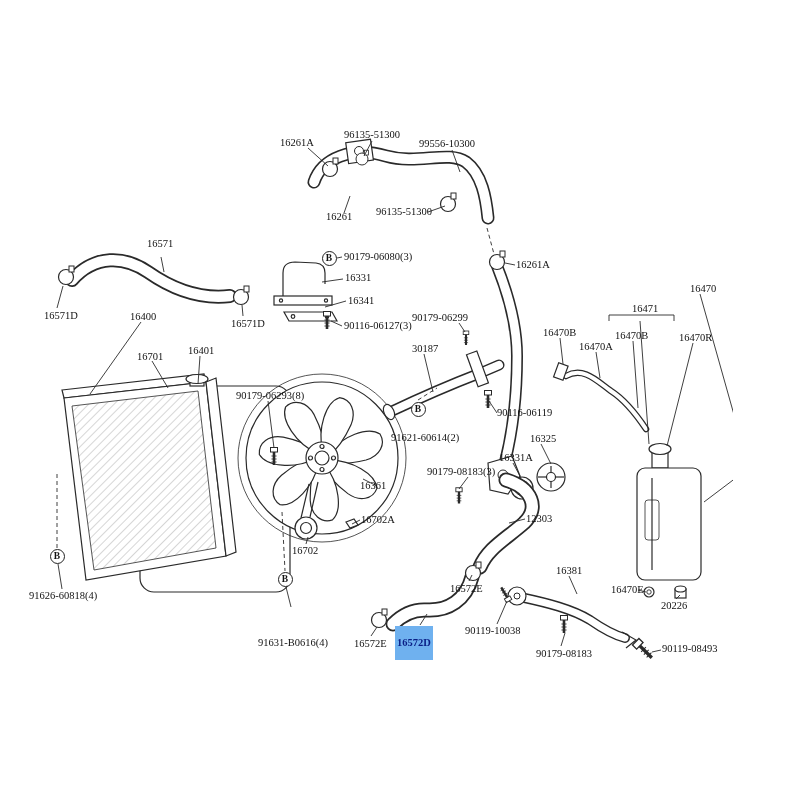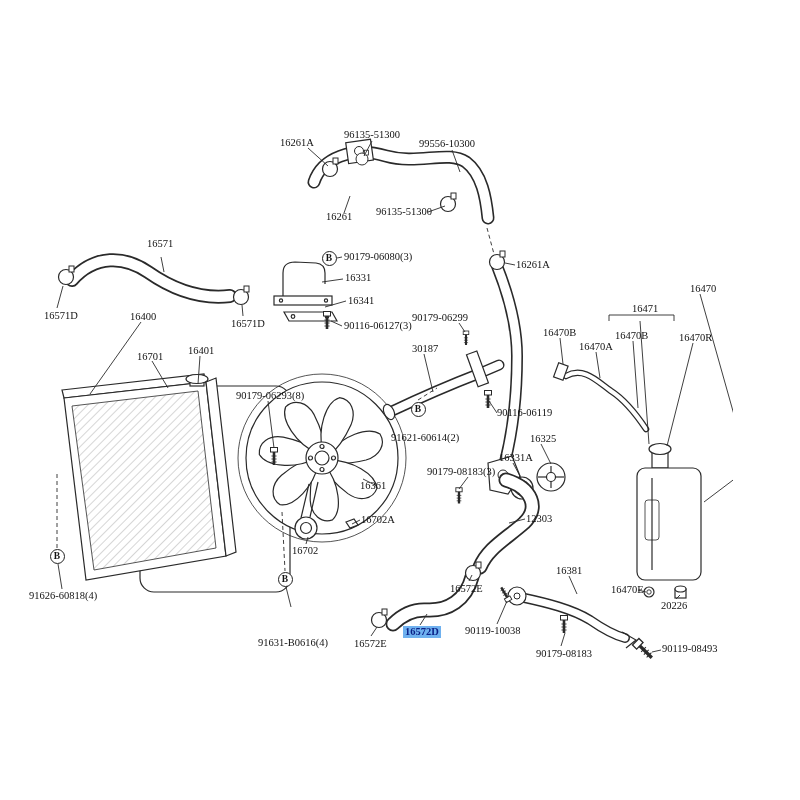--- a/index.html
+++ b/index.html
@@ -2,21 +2,21 @@
 <html><head>
 <meta charset="utf-8">
 <style>
   html,body{margin:0;padding:0;background:#fff;}
   #stage{position:relative;width:733px;height:800px;background:#ffffff;overflow:hidden;
          font-family:Liberation Serif, serif;}
   svg{position:absolute;left:0;top:0;}
   #label-layer{position:absolute;left:0;top:0;width:800px;height:800px;z-index:2;}
   .part-label{position:absolute;font-size:10.5px;line-height:12px;color:#111;
               white-space:nowrap;cursor:pointer;}
-  .part-label.highlight{background:#6fb1ef;color:#0a1f86;font-weight:bold;padding:0 2px;margin-left:8px;}
+  .part-label.highlight{background:#6fb1ef;color:#0a1f86;font-weight:bold;padding:11px 2px;}
   .marker{position:absolute;width:15px;height:15px;border:1.3px solid #222;border-radius:50%;
           font-size:9.5px;line-height:13px;font-weight:bold;text-align:center;color:#111;
           background:#fff;box-sizing:border-box;}
   .diagram-code{position:absolute;font-size:10.5px;color:#222;}
   .ln{stroke:#2a2a2a;stroke-width:1.2;fill:none;}
   .fw{fill:#fff;stroke:#2a2a2a;stroke-width:1.2;}
   .ld{stroke:#2a2a2a;stroke-width:0.9;}
   .dash{stroke-dasharray:4 3;}
   .hoseO{stroke:#2a2a2a;fill:none;stroke-linecap:round;}
   .hoseI{stroke:#fff;fill:none;stroke-linecap:round;}

